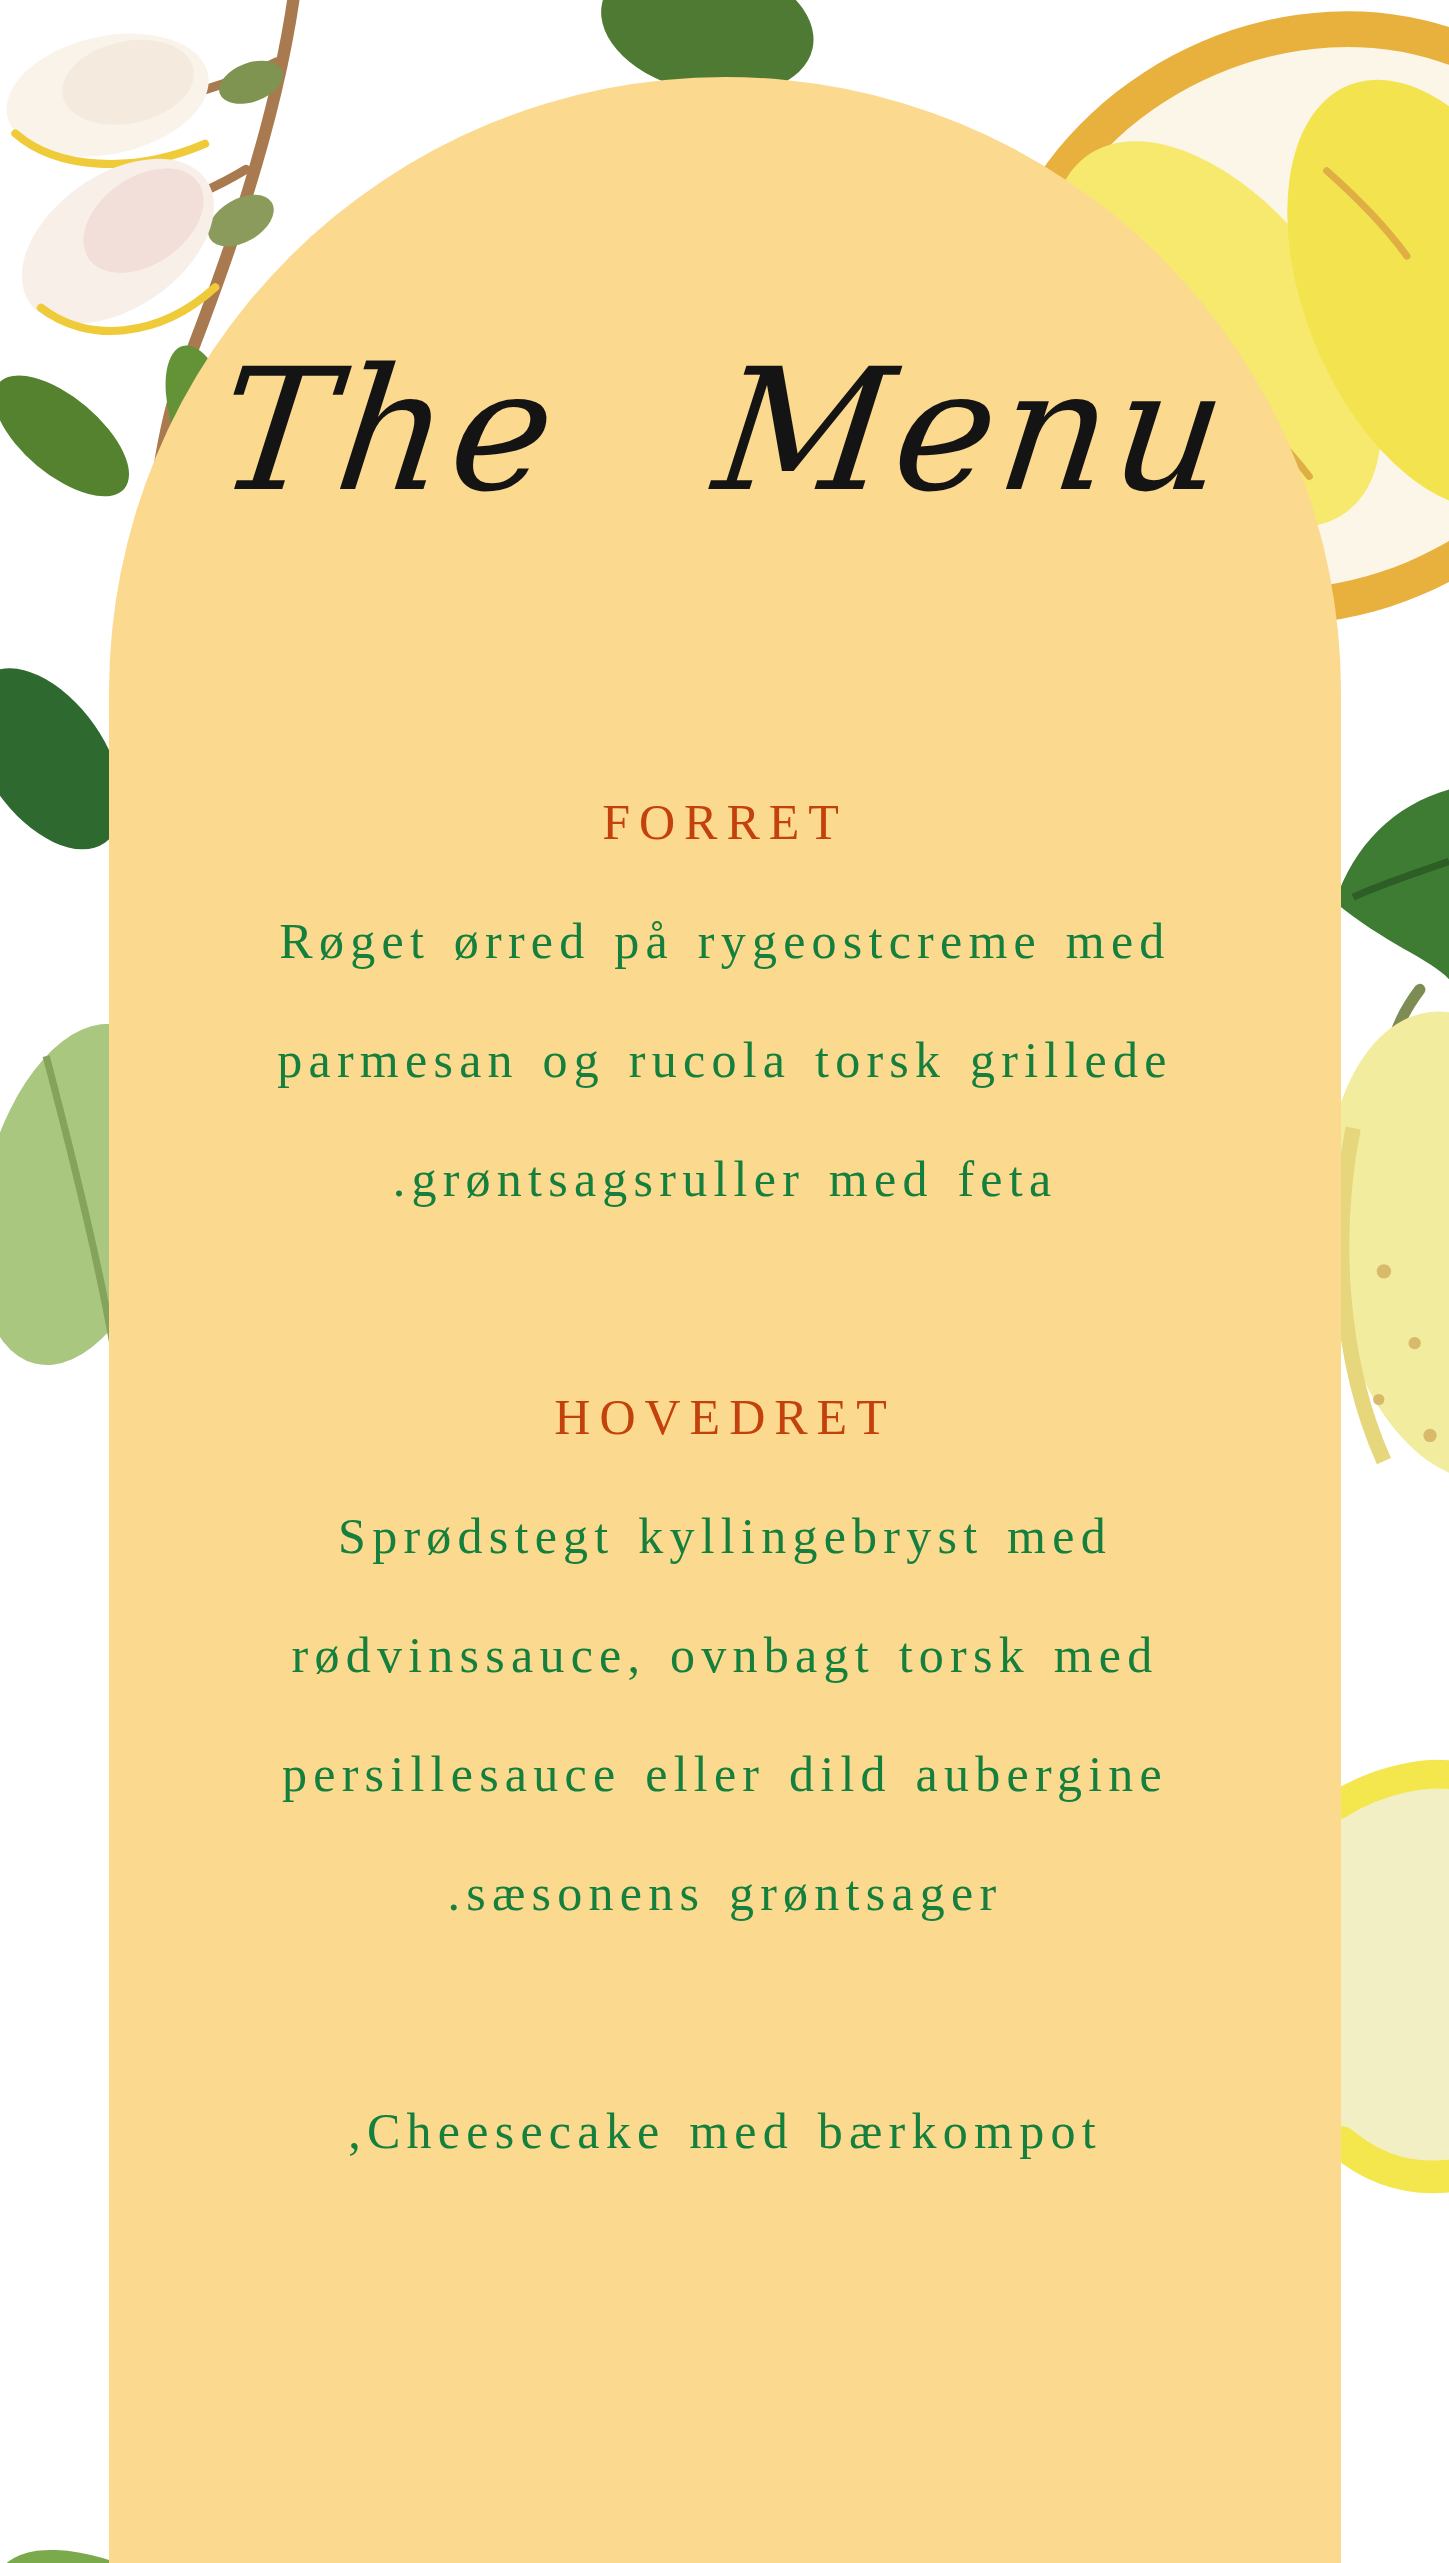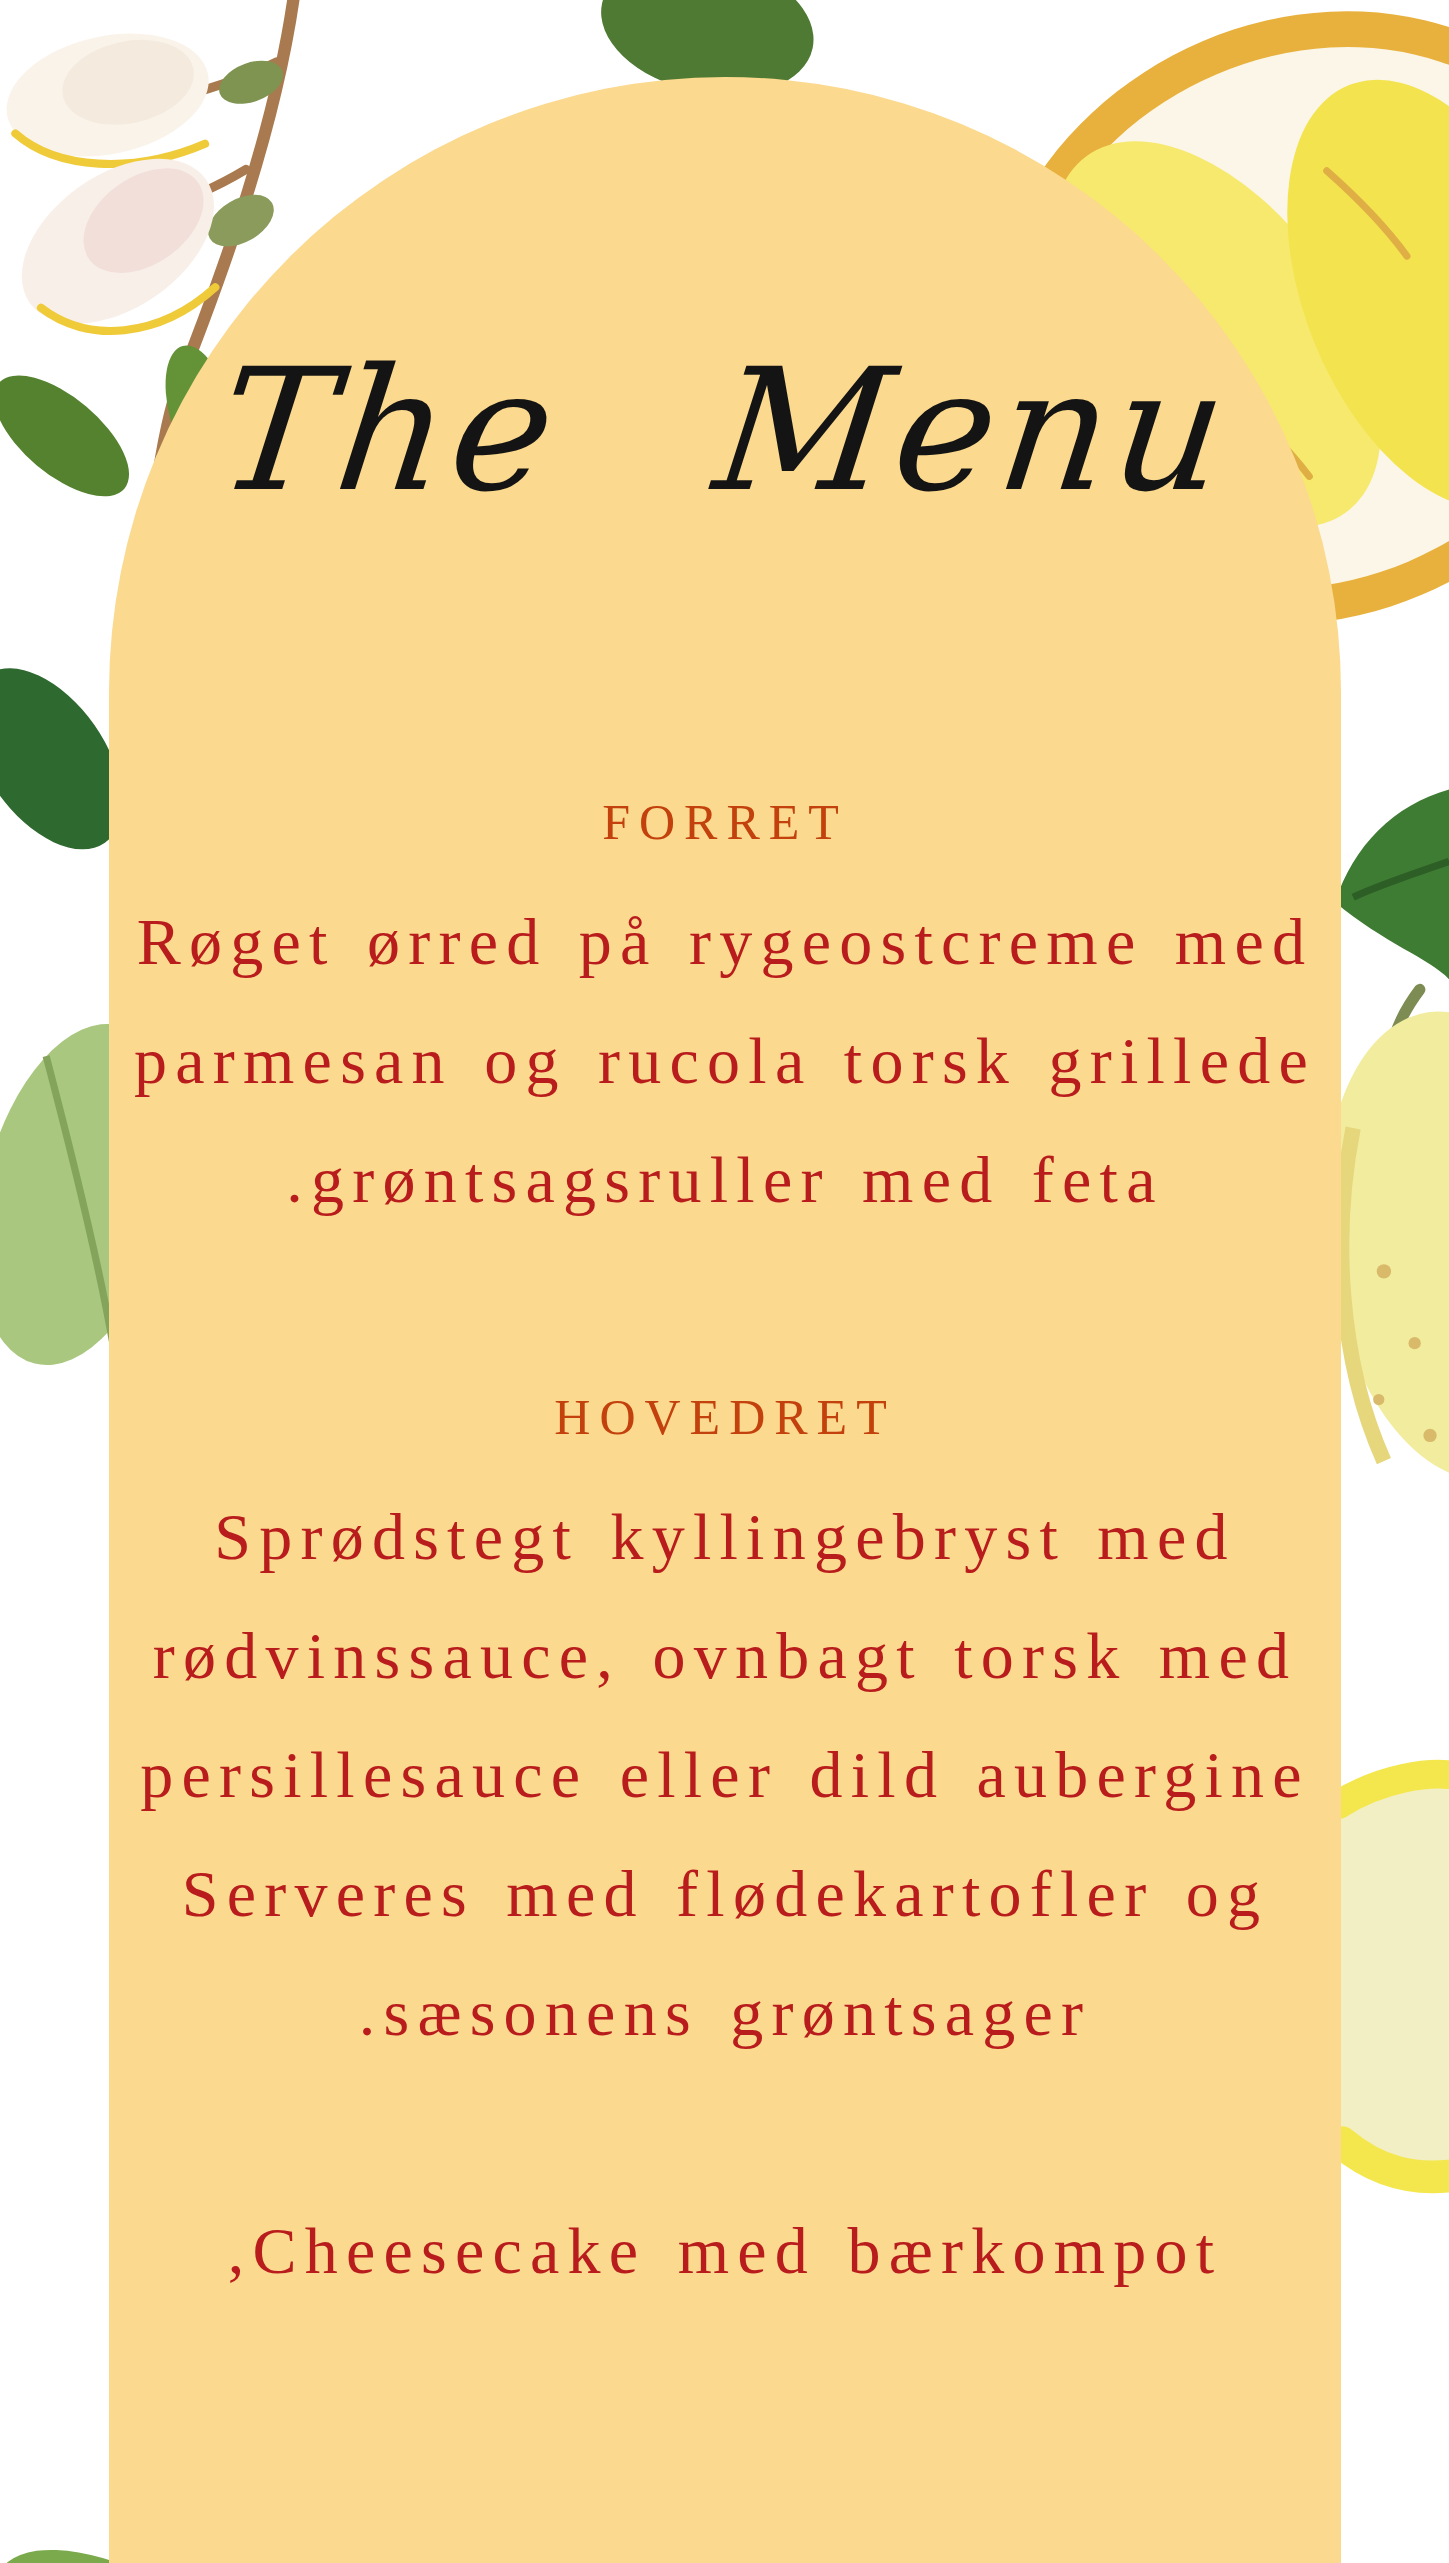--- a/index.html
+++ b/index.html
@@ -37,23 +37,23 @@
     z-index: 3; text-align: center;
     color: #161616;
   }
   .menu-section + .menu-section { margin-top: 119px; }
   .menu-heading {
     font-size: 50px; line-height: 119px;
     letter-spacing: 0.18em;
     color: #c2410c;
   }
   .menu-line {
-    font-size: 66px; line-height: 119px;
+    font-size: 50px; line-height: 119px;
     letter-spacing: 0.125em; word-spacing: 0.1em;
-    color: #b91c1c;
+    color: #15803d;
   }
 </style>
 </head>
 <body>
 
 <svg id="decor-svg" width="1449" height="3204" viewBox="0 0 2827 6250" aria-hidden="true">
 
   <g>
     <path d="M 575 -20 C 540 240, 440 520, 345 760 C 300 900, 272 1180, 258 1600" fill="none" stroke="#A97A4F" stroke-width="24" stroke-linecap="round"></path>
     <path d="M 540 120 C 480 150, 420 170, 355 188" fill="none" stroke="#A97A4F" stroke-width="18" stroke-linecap="round"></path>
@@ -160,20 +160,19 @@
       <div class="menu-heading">FORRET</div>
       <div class="menu-line">Røget ørred på rygeostcreme med</div>
       <div class="menu-line">parmesan og rucola torsk grillede</div>
       <div class="menu-line">.grøntsagsruller med feta</div>
     </div>
     <div class="menu-section">
       <div class="menu-heading">HOVEDRET</div>
       <div class="menu-line">Sprødstegt kyllingebryst med</div>
       <div class="menu-line">rødvinssauce, ovnbagt torsk med</div>
       <div class="menu-line">persillesauce eller dild aubergine</div>
-      <div class="menu-line">Serveres med flødekartofler og</div>
       <div class="menu-line">.sæsonens grøntsager</div>
     </div>
     <div class="menu-section">
       <div class="menu-line">,Cheesecake med bærkompot</div>
     </div>
   </div>
 
 
 </body></html>

